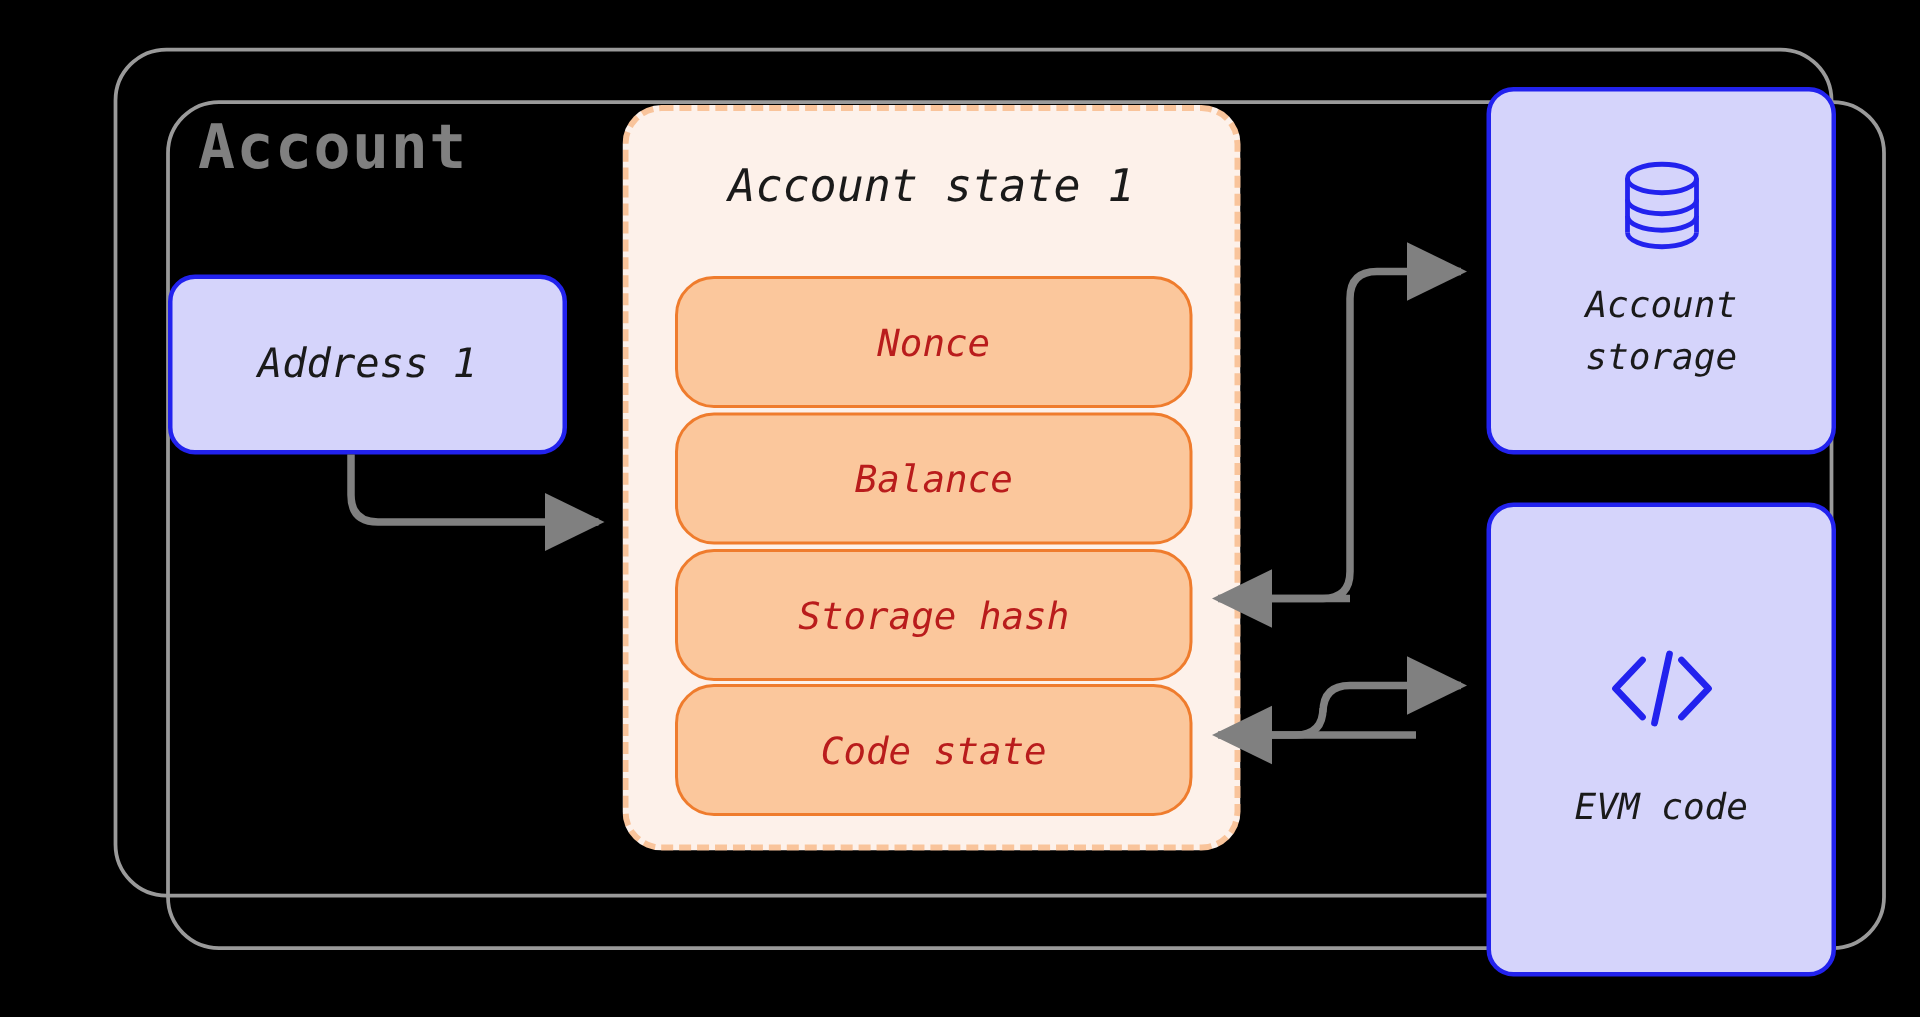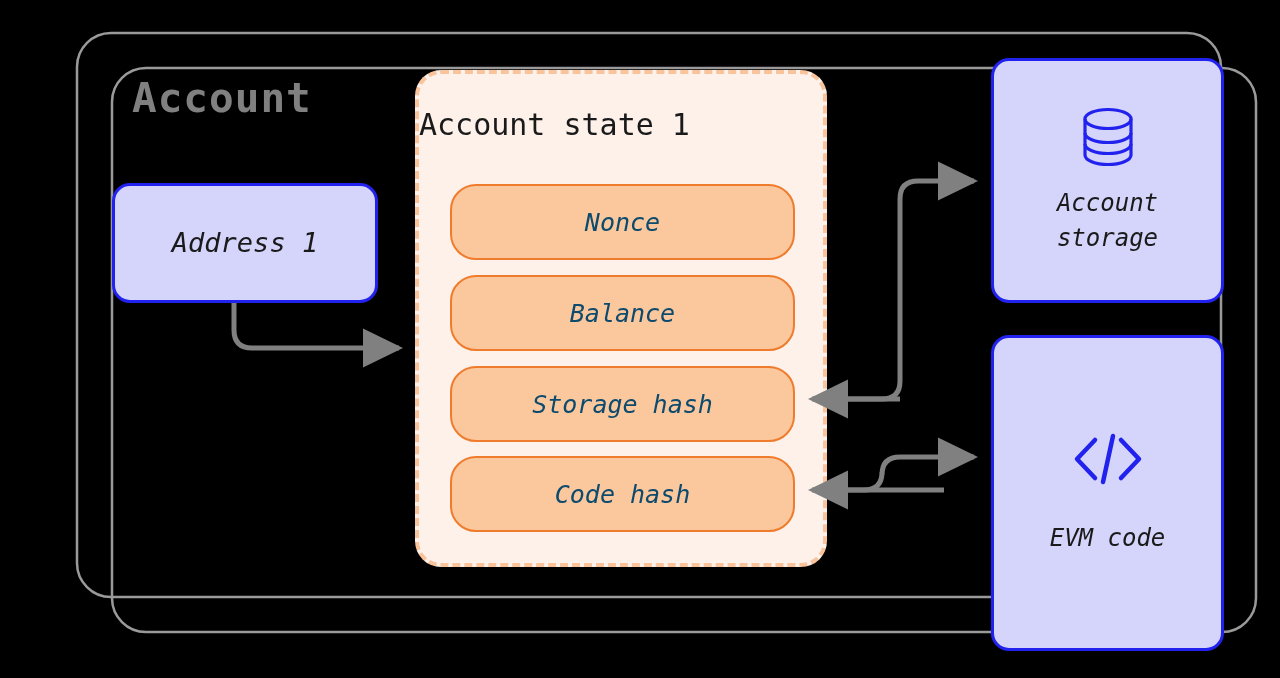--- a/index.html
+++ b/index.html
@@ -93,40 +93,42 @@
     box-sizing: border-box;
     background: #fdf1ea;
     border: 4px dashed #f9c49b;
     border-radius: 26px;
   }
   #account-state-title {
     position: absolute;
     left: 0;
     top: 33px;
     width: 100%;
-    font-family: "DejaVu Sans Mono", monospace;
+    text-align: center;
+    font-family: "DejaVu Sans Mono", monospace;
+    font-style: italic;
     font-size: 30px;
     color: #1a1a1a;
   }
   .field-pill {
     position: absolute;
     left: 31px;
     width: 345px;
-    height: 76px;
+    height: 88px;
     box-sizing: border-box;
     background: #fbc79c;
     border: 2.5px solid #ef7c2d;
     border-radius: 26px;
     display: flex;
     align-items: center;
     justify-content: center;
     font-family: "DejaVu Sans Mono", monospace;
     font-style: italic;
     font-size: 25px;
-    color: #0c4a6e;
+    color: #b91c1c;
   }
 </style>
 </head>
 <body>
 
 <div id="canvas">
 
   <svg class="layer-svg" viewBox="0 0 1280 678">
     <rect x="68" y="68" width="1144" height="564" rx="34" ry="34" fill="none" stroke="#9a9a9a" stroke-width="2.5"></rect>
     <rect x="33" y="33" width="1144" height="564" rx="34" ry="34" fill="none" stroke="#9a9a9a" stroke-width="2.5"></rect>
@@ -136,21 +138,21 @@
 
   <div id="address-box" class="blue-box">
     <span class="box-label">Address 1</span>
   </div>
 
   <div id="account-state-panel">
     <div id="account-state-title">Account state 1</div>
     <div class="field-pill" style="top:110px">Nonce</div>
     <div class="field-pill" style="top:201px">Balance</div>
     <div class="field-pill" style="top:292px">Storage hash</div>
-    <div class="field-pill" style="top:382px">Code hash</div>
+    <div class="field-pill" style="top:382px">Code state</div>
   </div>
 
   <div id="account-storage-box" class="blue-box">
     <span class="box-icon">
       <svg width="56" height="62" viewBox="0 0 56 62">
         <ellipse cx="28" cy="13" rx="23" ry="9.5" fill="none" stroke="#2222ee" stroke-width="3.2"></ellipse>
         <path d="M5 13 L5 49" fill="none" stroke="#2222ee" stroke-width="3.2"></path>
         <path d="M51 13 L51 49" fill="none" stroke="#2222ee" stroke-width="3.2"></path>
         <path d="M5 49 A23 9.5 0 0 0 51 49" fill="none" stroke="#2222ee" stroke-width="3.2"></path>
         <path d="M5 27 A23 9.5 0 0 0 51 27" fill="none" stroke="#2222ee" stroke-width="3.2"></path>

